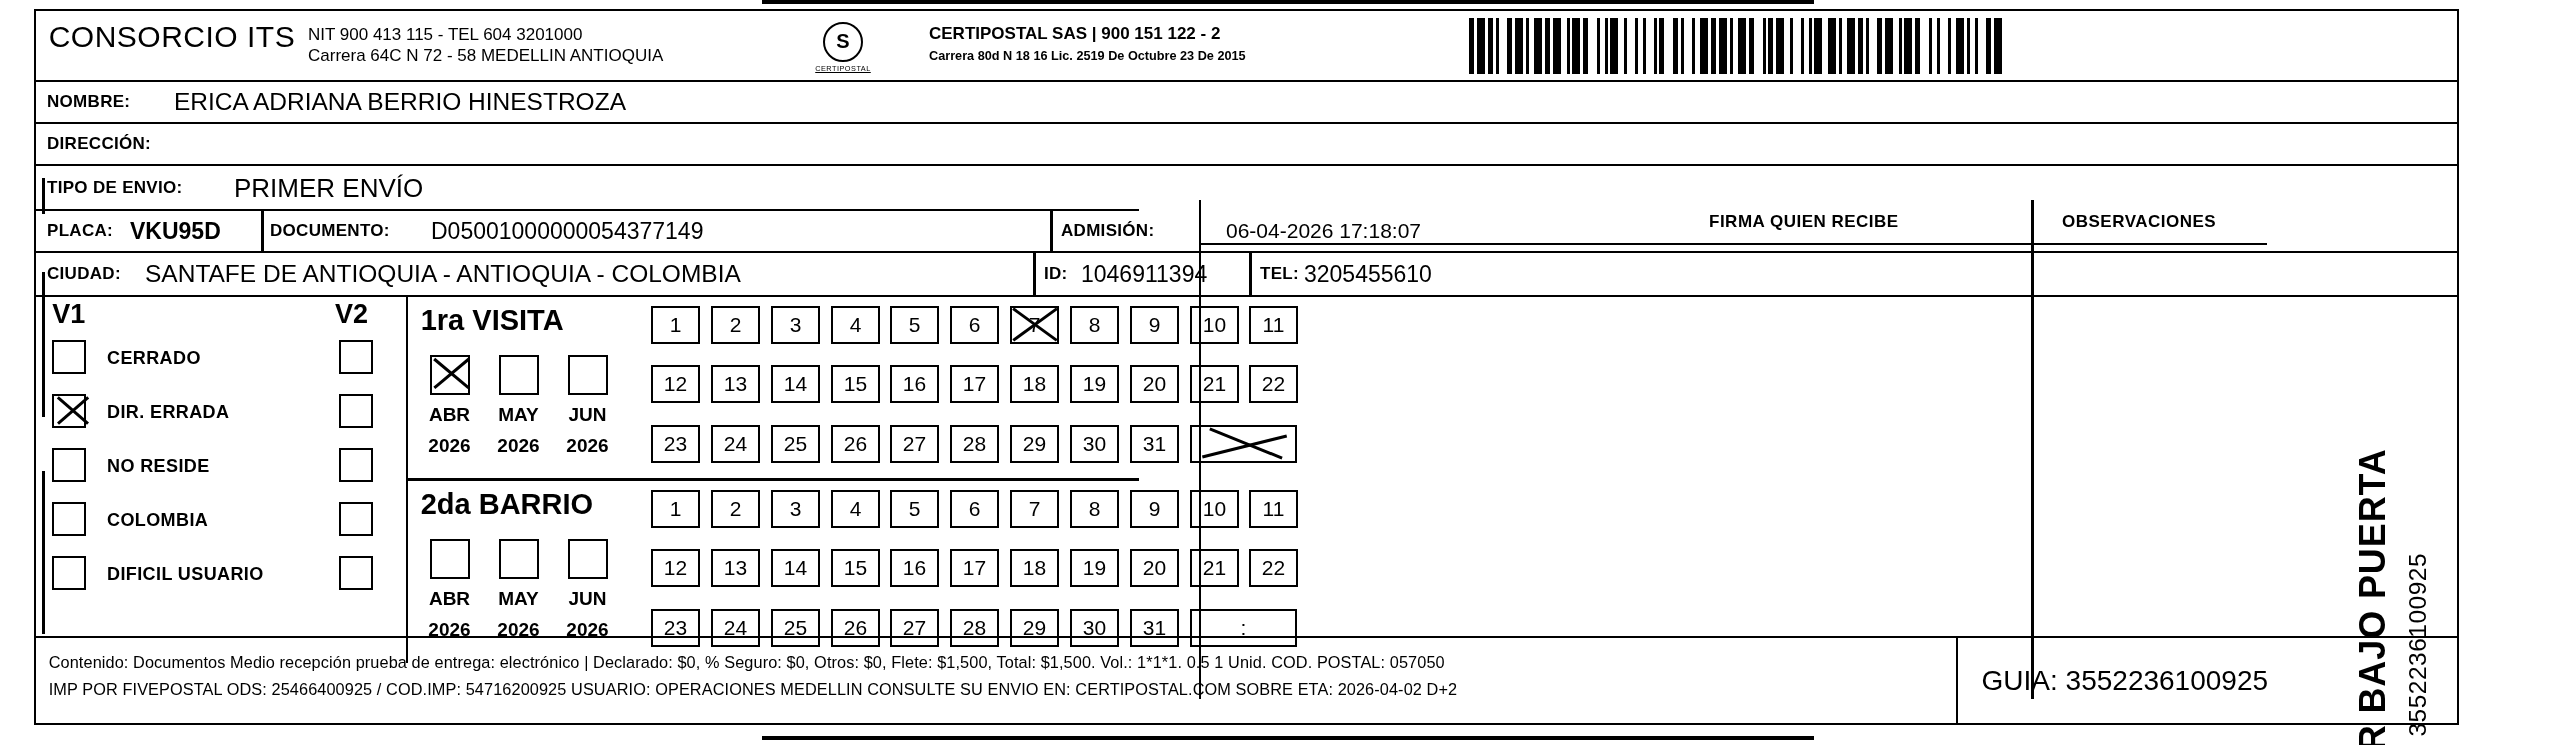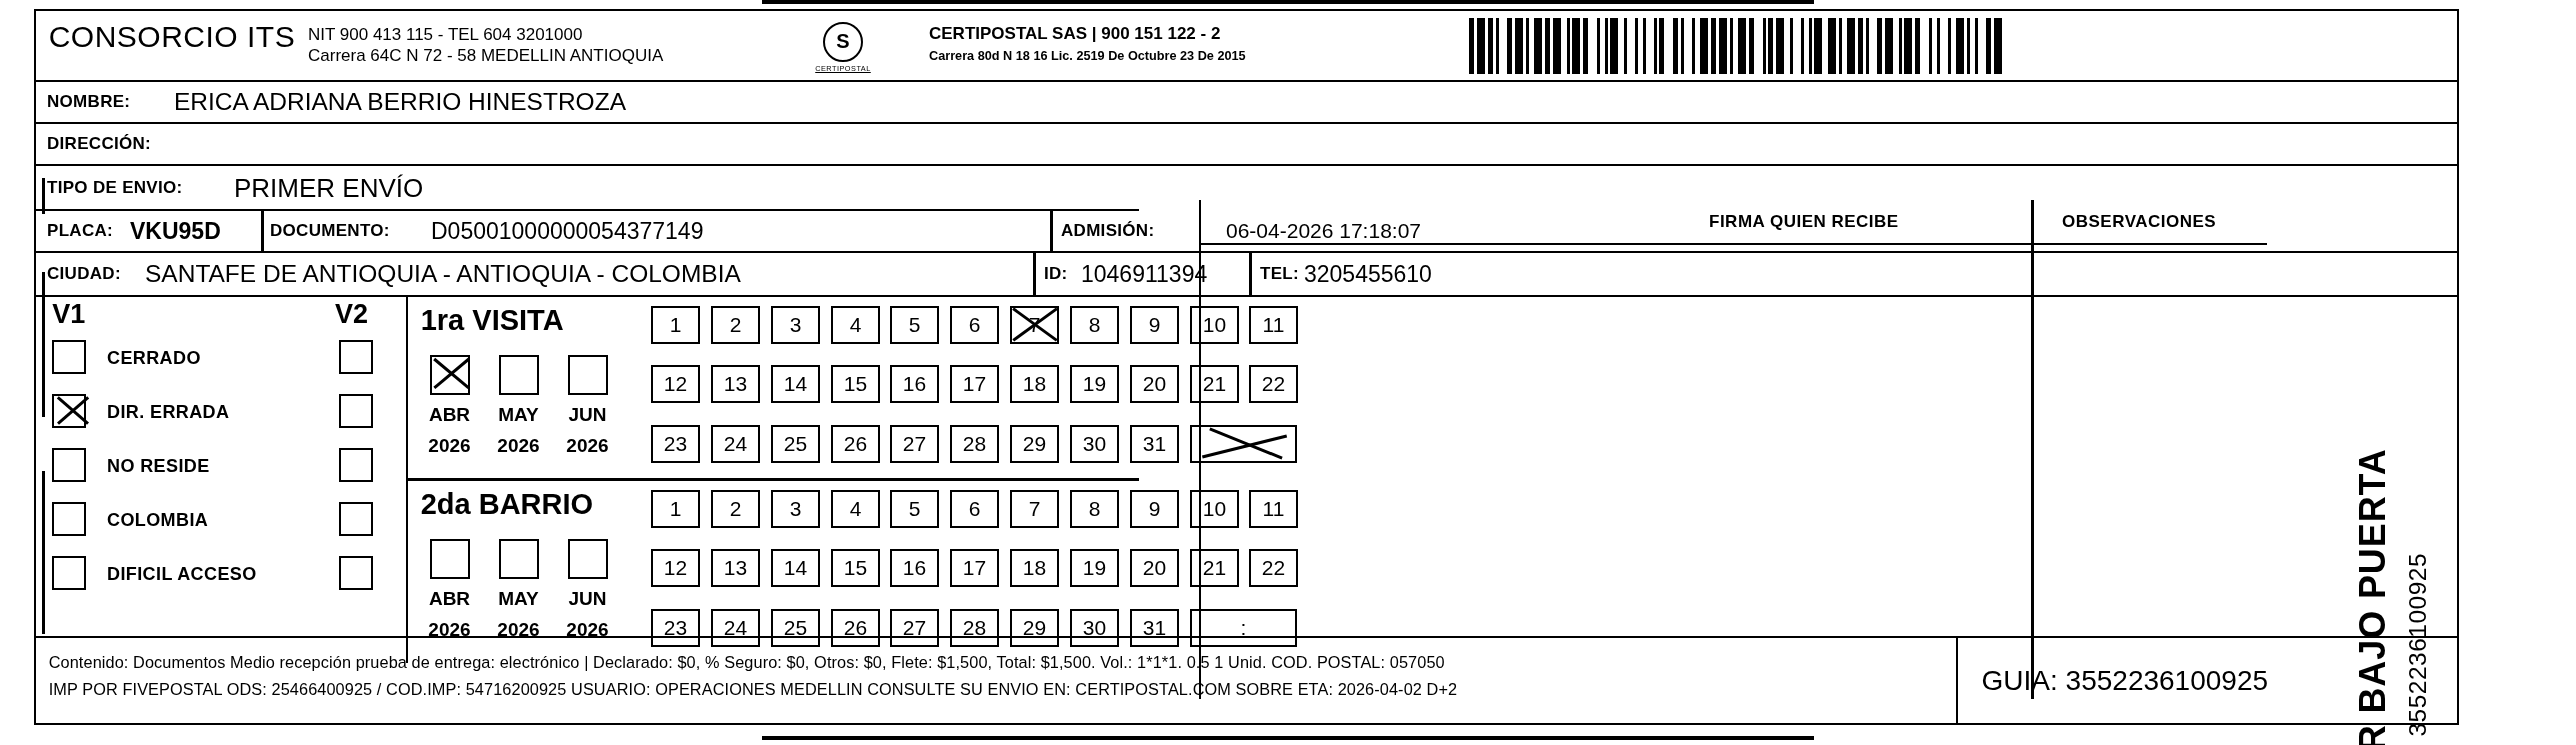--- a/index.html
+++ b/index.html
@@ -276,21 +276,21 @@
               <div class="name">NO RESIDE</div>
               <div class="box" style="left: 303px; top: 9px;"></div>
             </div>
             <div class="statusrow">
               <div class="box" style="left: 16.3px; top: 9px;"></div>
               <div class="name">COLOMBIA</div>
               <div class="box" style="left: 303px; top: 9px;"></div>
             </div>
             <div class="statusrow">
               <div class="box" style="left: 16.3px; top: 9px;"></div>
-              <div class="name">DIFICIL ACCESO</div>
+              <div class="name">DIFICIL USUARIO</div>
               <div class="box" style="left: 303px; top: 9px;"></div>
             </div>
           </div>
       </div>
 
       <div class="vmid">
         <div id="visit-blocks">
             <div class="vblock">
               <div class="vtitle">1ra VISITA</div>
               <div class="mbox x" style="left: 22px; top: 58px;">

